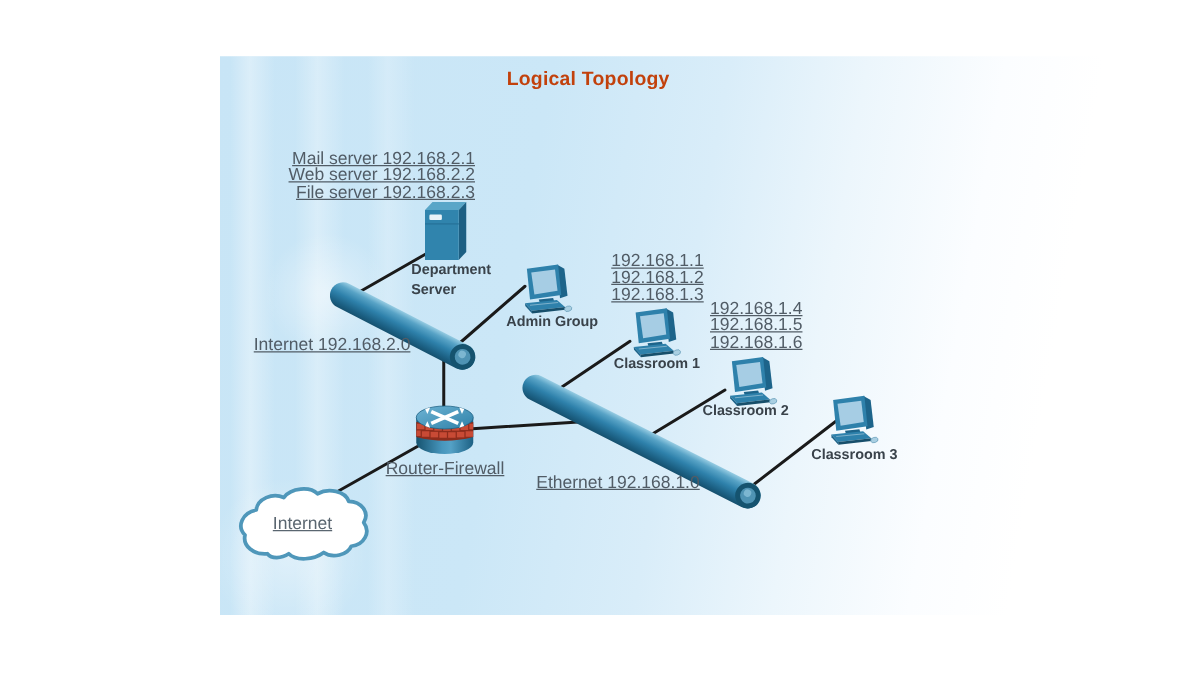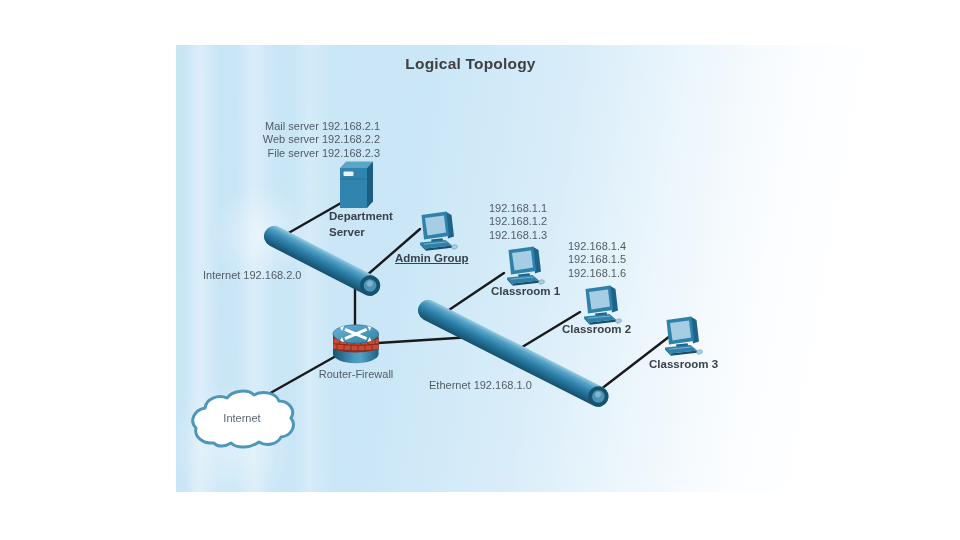--- a/index.html
+++ b/index.html
@@ -8,26 +8,26 @@
   .panel{position:absolute;left:176px;top:45px;width:708px;height:447px;
          background:linear-gradient(100deg,#c8e5f6 0%,#cbe7f7 34%,#d9edf9 52%,#ecf6fc 66%,#fbfdff 80%,#ffffff 90%);}
   .panel-texture{position:absolute;left:176px;top:45px;width:708px;height:447px;
          background-image:
            radial-gradient(circle 70px at 85px 190px, rgba(255,255,255,.45), rgba(255,255,255,0) 70%),
            radial-gradient(circle 90px at 55px 400px, rgba(255,255,255,.40), rgba(255,255,255,0) 70%),
            linear-gradient(90deg, rgba(255,255,255,0) 8px, rgba(255,255,255,.35) 24px, rgba(255,255,255,0) 44px,
                            rgba(255,255,255,0) 60px, rgba(255,255,255,.30) 78px, rgba(255,255,255,0) 100px,
                            rgba(255,255,255,0) 118px, rgba(255,255,255,.22) 134px, rgba(255,255,255,0) 156px);}
   svg.diagram{position:absolute;left:0;top:0;}
-  .t{position:absolute;font-size:11px;line-height:13.4px;color:#515c66;white-space:nowrap;}
+  .t{position:absolute;font-size:14px;line-height:13.4px;color:#515c66;white-space:nowrap;text-decoration:underline;}
   .t.right{text-align:right;white-space:normal;}
   .lbl{position:absolute;font-size:11.5px;line-height:16px;font-weight:bold;color:#39424a;white-space:nowrap;}
   .pre{white-space:pre-line;}
   .title{position:absolute;left:336px;top:55px;width:269px;text-align:center;
-         font-size:15.5px;font-weight:bold;color:#404040;letter-spacing:.2px;}
+         font-size:15.5px;font-weight:bold;color:#c2410c;letter-spacing:.2px;}
   .center{text-align:center;white-space:normal;}
 </style>
 </head>
 <body>
 
 <div class="stage">
   <div class="panel"></div>
   <div class="panel-texture"></div>
 
   <svg class="diagram" width="960" height="540" viewBox="0 0 960 540">
@@ -145,21 +145,21 @@
   <div class="title">Logical Topology</div>
 
   <div class="t right" style="left:200px;top:120px;width:180px;">
     <div>Mail server 192.168.2.1</div>
     <div>Web server 192.168.2.2</div>
     <div>File server 192.168.2.3</div>
   </div>
   <div class="lbl pre" style="left:329px;top:208px;">Department
 Server</div>
 
-  <div class="lbl" style="left:395px;top:250px;text-decoration:underline;">Admin Group</div>
+  <div class="lbl" style="left:405px;top:250px;">Admin Group</div>
 
   <div class="t" style="left:489px;top:202px;">
     <div>192.168.1.1</div>
     <div>192.168.1.2</div>
     <div>192.168.1.3</div>
   </div>
   <div class="lbl" style="left:491px;top:283px;">Classroom 1</div>
 
   <div class="t" style="left:568px;top:240px;">
     <div>192.168.1.4</div>

